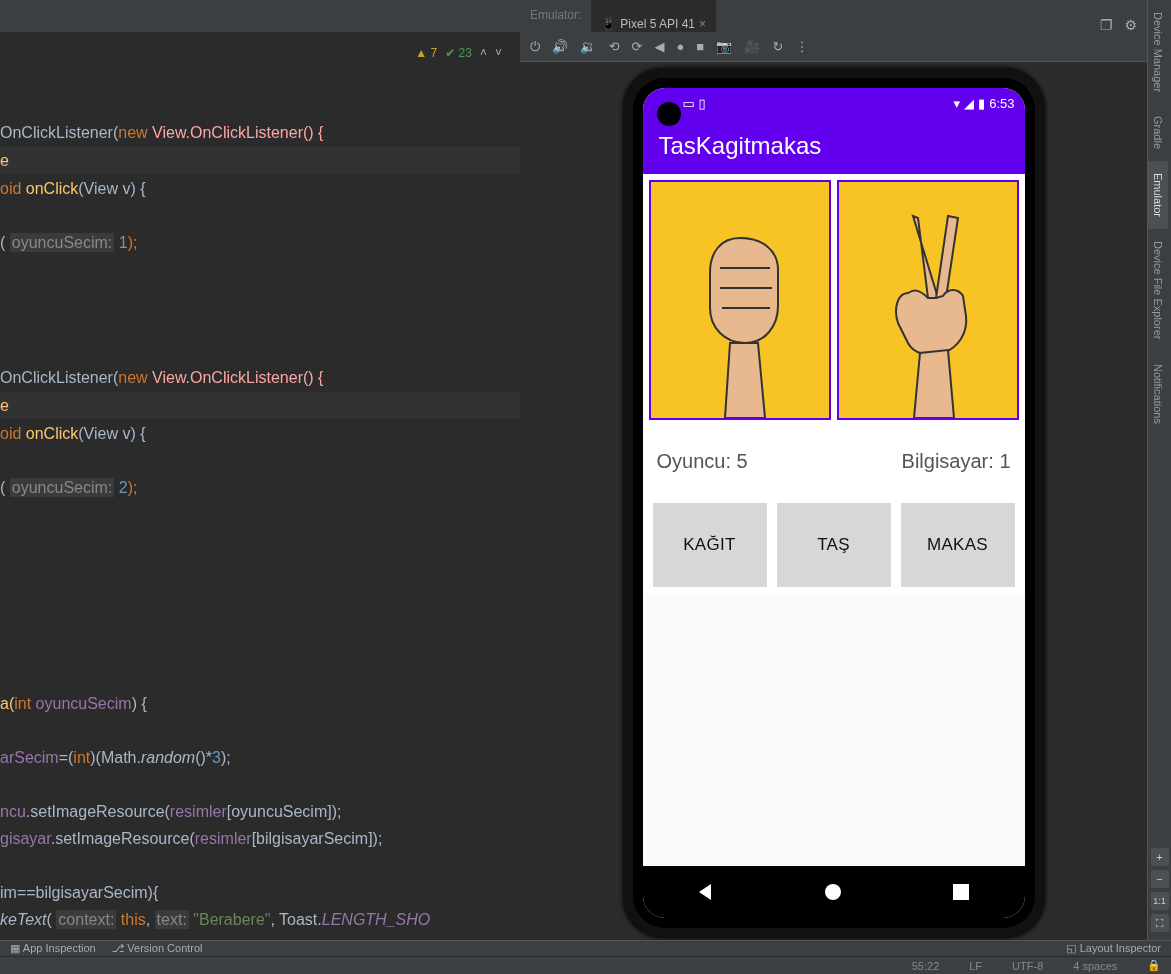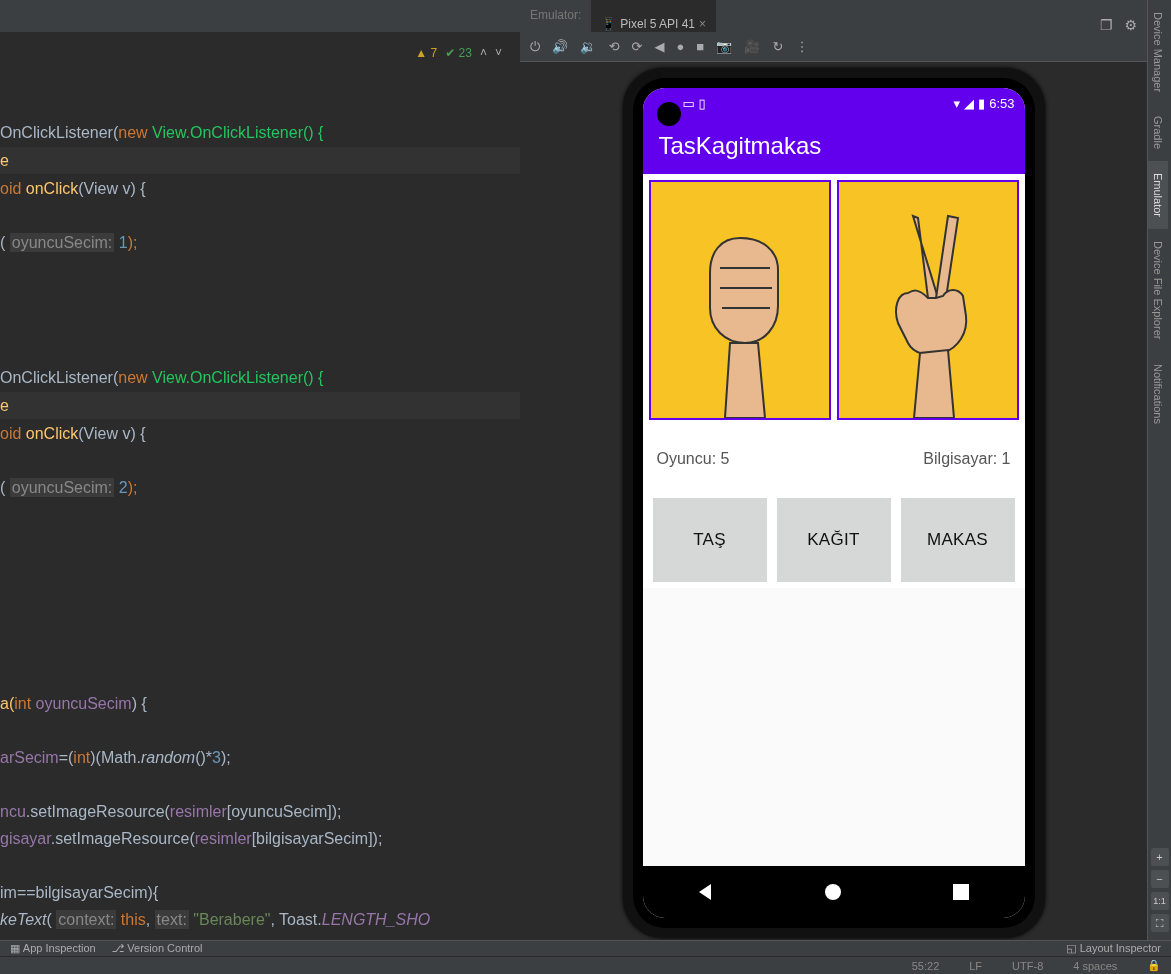--- a/index.html
+++ b/index.html
@@ -20,21 +20,21 @@
 .editor .warnings{ position:absolute; top:14px; right:18px; display:flex; gap:8px; font-size:12px;}
 .editor .warnings .warn{color:#c9a227;}
 .editor .warnings .ok{color:#499c54;}
 .editor .warnings .chev{color:#aaa;}
 .editor .code { position:absolute; top:60px; left:0; right:0; font-family:Consolas,monospace; font-size:16px; line-height:27px; white-space:pre; color:#a9b7c6;}
 .k1{color:#cc7832;} 
 .k2{color:#6897bb;} 
 .k3{color:#ffc66d;} 
 .k4{color:#9876aa;} 
 .k5{color:#6a8759;} 
-.k6{color:#22c55e;}
+.k6{color:#fca5a5;}
 .it{font-style:italic;}
 .hlrow{background:#323232; display:inline-block; min-width:100%; margin:1px 0;}
 .param{background:#3b3b3b; padding:1px 2px; color:#888;}
 
 
 .emu { position:absolute; top:32px; left:520px; right:24px; bottom:34px; background:#2b2b2b; }
 .emu-tb { height:30px; background:#3c3f41; display:flex; align-items:center; gap:12px; padding:0 10px; border-bottom:1px solid #555;}
 .emu-tb svg, .emu-tb span{ color:#aaa; font-size:13px; }
 
 .device-wrap{ position:absolute; top:30px; left:0; right:0; bottom:0; display:flex; align-items:flex-start; justify-content:center; padding-top:6px;}
@@ -42,21 +42,21 @@
 .device-inner{ width:100%; height:100%; background:#000; border-radius:32px; overflow:hidden; position:relative;}
 .screen{ position:absolute; top:10px; left:10px; right:10px; bottom:10px; background:#fafafa; border-radius:22px; overflow:hidden;}
 .punch{position:absolute; top:24px; left:24px; width:24px; height:24px; background:#000; border-radius:50%; z-index:20;}
 .statusbar{height:30px; background:#6200ee; color:#fff; display:flex; align-items:center; justify-content:space-between; padding:0 10px; font-size:13px;}
 .statusbar .left{display:flex; gap:4px; padding-left:30px;}
 .statusbar .right{display:flex; gap:4px; align-items:center;}
 .appbar{background:#6200ee; color:#fff; padding:14px 16px; font-size:24px;}
 .app-body{background:#fff; padding:6px;}
 .imgs{display:flex; gap:6px;}
 .hand-card{flex:1; background:#f7c325; border:2px solid #6200ee; height:240px; display:flex; align-items:flex-end; justify-content:center; overflow:hidden;}
-.scores{display:flex; justify-content:space-between; padding:30px 8px 30px 8px; font-size:16px; color:#555;}
+.scores{display:flex; justify-content:space-between; padding:30px 8px 30px 8px; font-size:20px; color:#555;}
 .btns{display:flex; gap:10px; padding:0 4px;}
 .gbtn{flex:1; background:#d6d7d7; color:#111; font-weight:500; padding:32px 0; text-align:center; font-size:17px; letter-spacing:.3px;}
 .toast{position:absolute; bottom:108px; left:50%; transform:translateX(-50%); background:#757575; color:#fff; padding:14px 22px; border-radius:24px; font-size:16px;}
 .navbar{position:absolute; bottom:0; left:0; right:0; height:52px; background:#000; display:flex; align-items:center; justify-content:space-around;}
 .navbar .nb{width:22px; height:22px; display:flex; align-items:center; justify-content:center;}
 
 
 .right-strip{position:absolute; top:0; right:0; width:24px; bottom:34px; background:#3c3f41; border-left:1px solid #555;}
 .right-strip .vitem{writing-mode:vertical-rl; text-orientation:mixed; font-size:11px; color:#999; padding:12px 4px; cursor:pointer; text-align:center;}
 .right-strip .zoom{position:absolute; bottom:8px; left:0; right:0; display:flex; flex-direction:column; gap:4px; align-items:center;}
@@ -181,22 +181,22 @@
                   <path d="M50 95 C40 95 35 110 40 125 L50 145 C55 155 70 160 85 155 C100 150 110 135 108 118 L105 98 C100 90 90 90 85 98 L78 100 L70 100 C60 90 55 92 50 95 Z" fill="#e8b98f" stroke="#333" stroke-width="2"></path>
                   <path d="M62 155 L56 220 L96 220 L90 152 Z" fill="#e8b98f" stroke="#333" stroke-width="2"></path>
                 </svg>
               </div>
             </div>
             <div class="scores">
               <span>Oyuncu: 5</span>
               <span>Bilgisayar: 1</span>
             </div>
             <div class="btns">
+              <div class="gbtn">KAĞIT</div>
               <div class="gbtn">TAŞ</div>
-              <div class="gbtn">KAĞIT</div>
               <div class="gbtn">MAKAS</div>
             </div>
           </div>
           <div class="navbar">
             <div class="nb">
                 <svg width="20" height="20">
                   <polygon points="15,2 15,18 3,10" fill="#fff"></polygon>
                 </svg>
               </div>
             <div class="nb">

